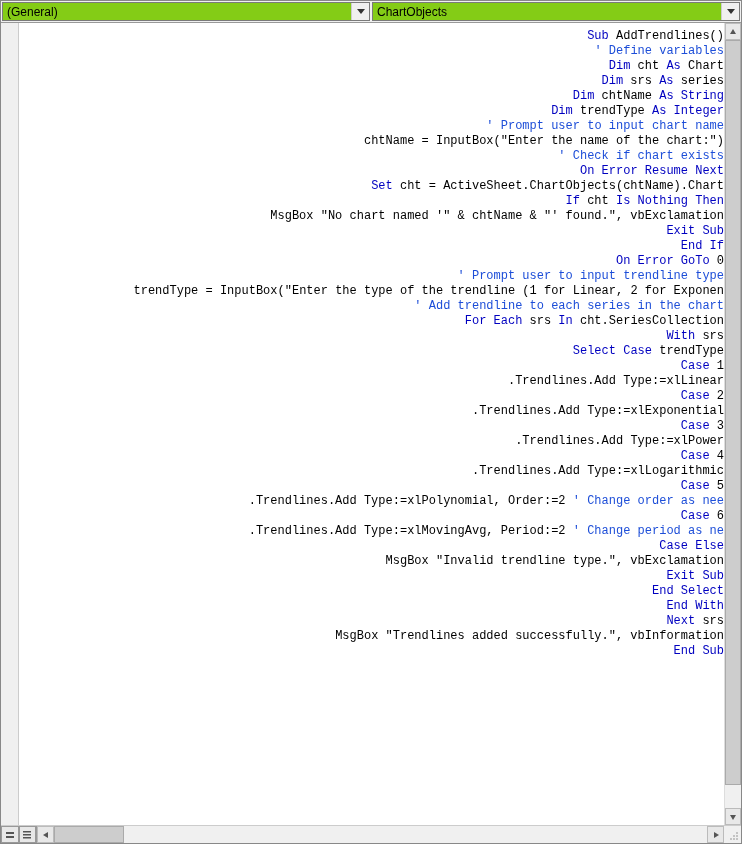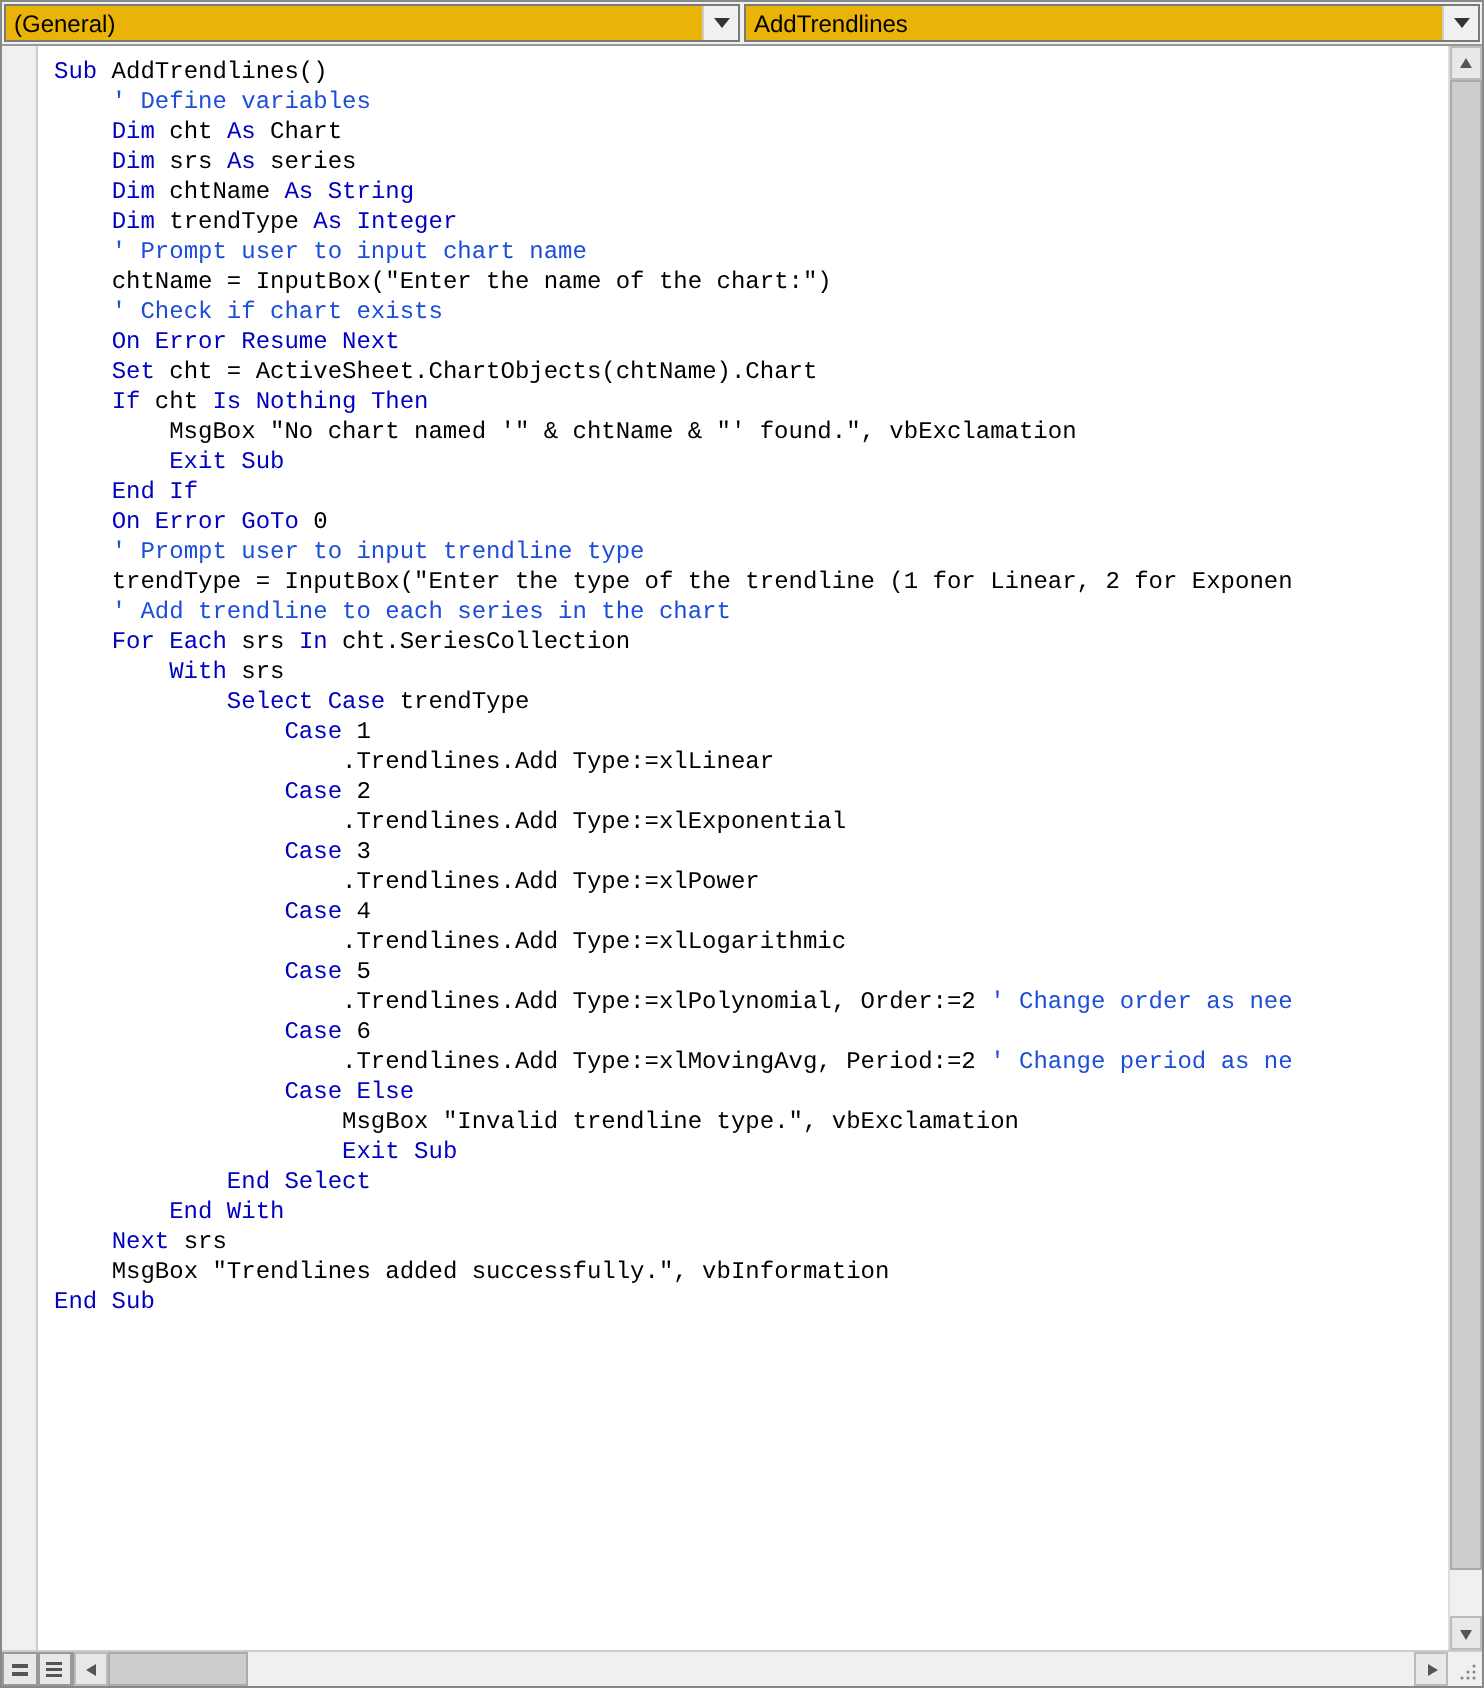--- a/index.html
+++ b/index.html
@@ -16,21 +16,21 @@
   display: flex;
   height: 22px;
   background: #f0f0f0;
   border-bottom: 1px solid #999;
 }
 .dropdown {
   position: relative;
   flex: 1;
   display: flex;
   align-items: center;
-  background: #eab308;
+  background: #84cc16;
   border: 1px solid #7a7a7a;
   margin: 1px;
   height: 19px;
   font-family: "Segoe UI", Tahoma, sans-serif;
   font-size: 12px;
   padding-left: 4px;
 }
 .dropdown-arrow {
   position: absolute;
   right: 0;
@@ -41,20 +41,21 @@
   display: flex;
   align-items: center;
   justify-content: center;
   background: #f0f0f0;
 }
 .dropdown-arrow svg { width: 8px; height: 6px; }
 .editor-area {
   display: flex;
   height: calc(100% - 22px - 18px);
   position: relative;
+  text-align: right;
 }
 .gutter {
   width: 18px;
   background: #f0f0f0;
   border-right: 1px solid #ccc;
   flex-shrink: 0;
 }
 .code-pane {
   flex: 1;
   background: #fff;
@@ -163,21 +164,21 @@
 <div class="top-bar">
   <div class="dropdown">
     <span>(General)</span>
     <div class="dropdown-arrow">
       <svg viewBox="0 0 8 6">
           <path d="M0 0 L8 0 L4 5 Z" fill="#333"></path>
         </svg>
     </div>
   </div>
   <div class="dropdown">
-    <span>AddTrendlines</span>
+    <span>ChartObjects</span>
     <div class="dropdown-arrow">
       <svg viewBox="0 0 8 6">
           <path d="M0 0 L8 0 L4 5 Z" fill="#333"></path>
         </svg>
     </div>
   </div>
 </div>
 
 <div class="editor-area">
   <div class="gutter"></div>

